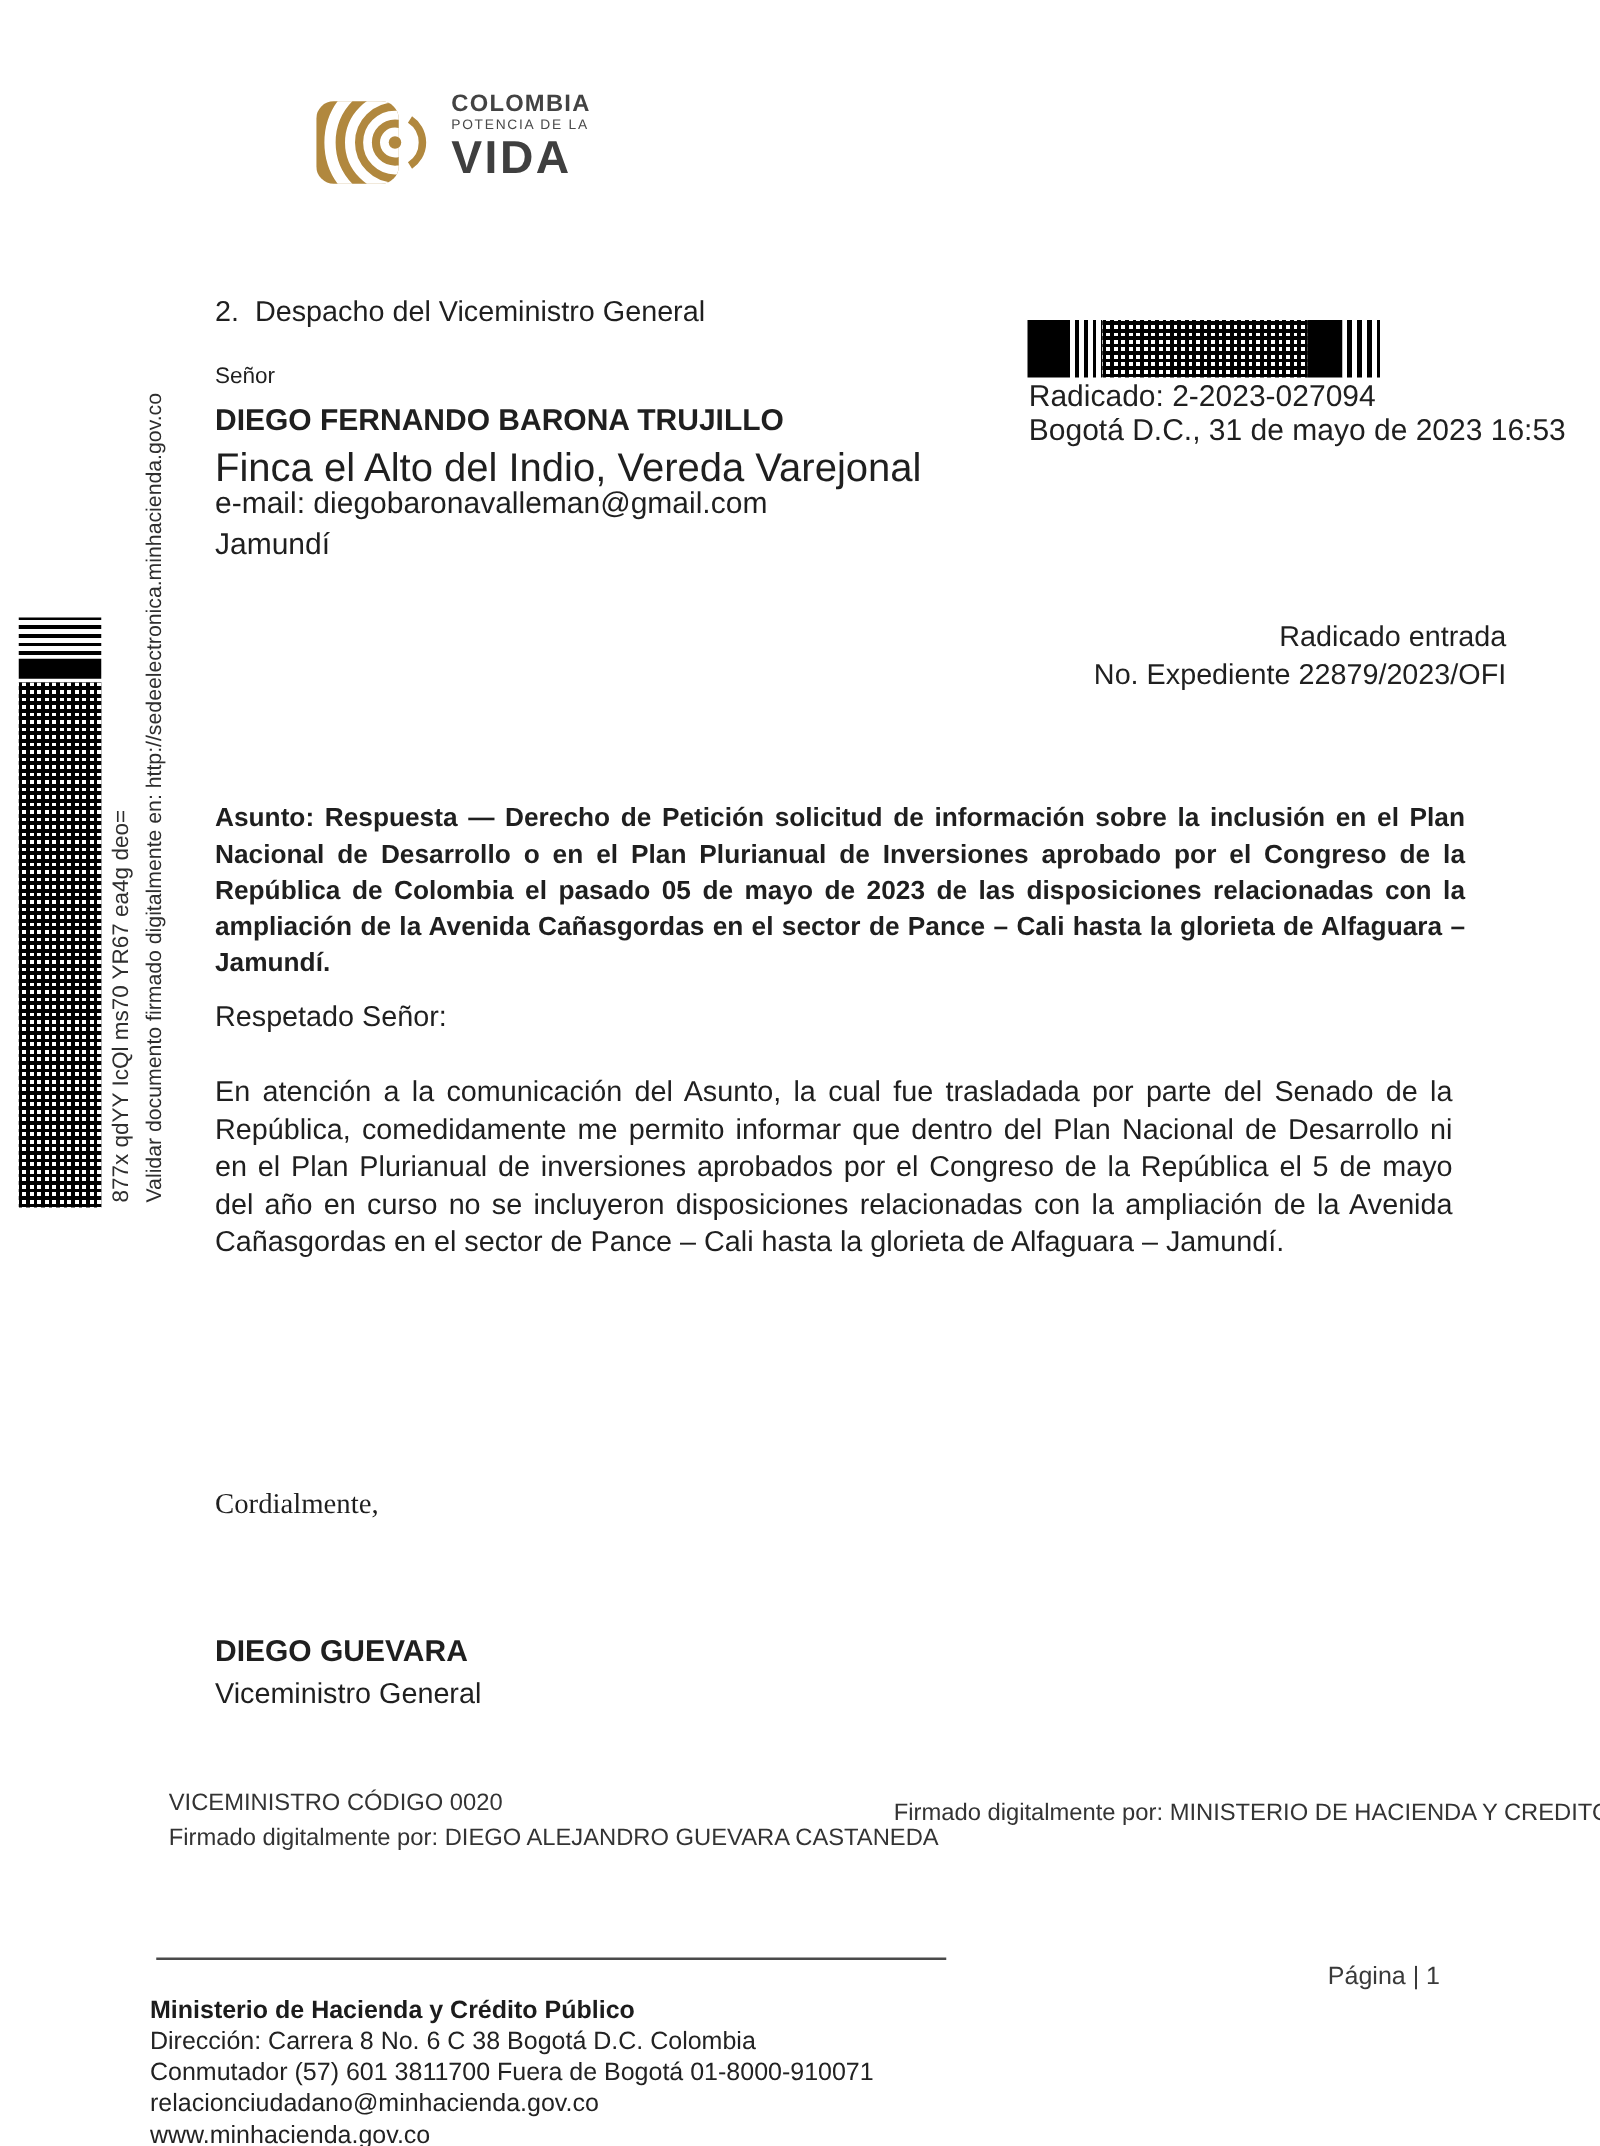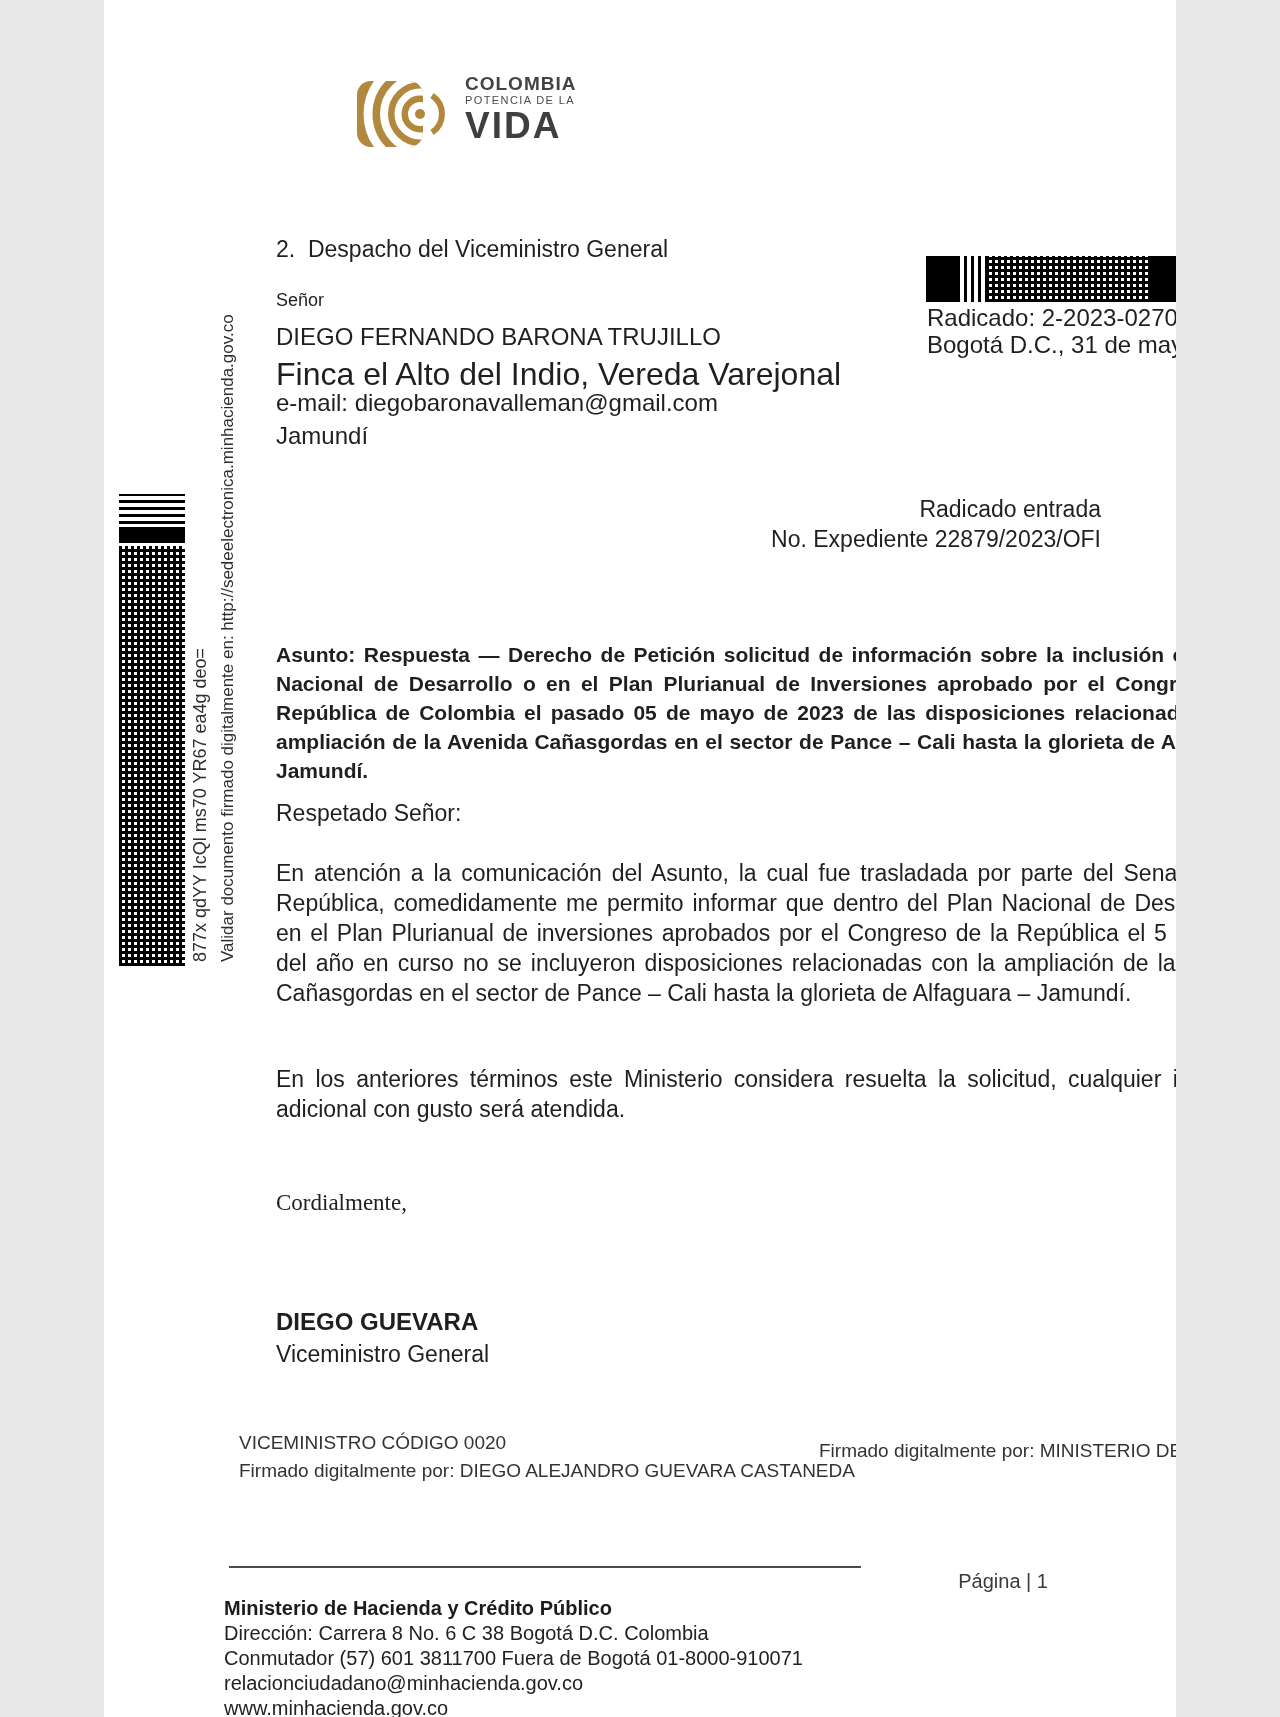--- a/index.html
+++ b/index.html
@@ -1,17 +1,17 @@
 <!DOCTYPE html>
 <html><head>
 <meta charset="utf-8">
 <style>
   html,body{margin:0;padding:0;background:#e8e8e8;}
   .page{
-    position:relative;width:1072px;height:1717px;margin:0 auto;
+    position:relative;width:1280px;height:1717px;margin:0 auto;
     background:#ffffff;overflow:hidden;
     font-family:"Liberation Sans", sans-serif;color:#1f1f1f;
   }
   .abs{position:absolute;}
 
   
   .logo-colombia{left:253px;top:74px;display:flex;align-items:flex-start;}
   .logo-colombia .txt{margin-left:12px;color:#434343;}
   .lc1{font-size:19px;font-weight:bold;letter-spacing:1px;line-height:20px;}
   .lc2{font-size:11px;letter-spacing:1.4px;line-height:13px;color:#4a4a4a;}
@@ -28,21 +28,21 @@
   .bc-left .solid{height:16px;background:#000;margin-top:3px;}
   .bc-left .noise{flex:1;margin-top:3px;
     background:
       repeating-linear-gradient(90deg,#000 0 3px,transparent 3px 6px),
       repeating-linear-gradient(0deg,#000 0 3px,#fff 3px 6px);}
 
   
   .line{white-space:nowrap;}
   .office-line{left:172px;top:236px;font-size:23px;}
   .salutation{left:172px;top:290px;font-size:18px;text-align:right;}
-  .addr-name{left:172px;top:323px;font-size:24px;font-weight:normal;}
+  .addr-name{left:172px;top:323px;font-size:24px;font-weight:bold;}
   .addr-1{left:172px;top:356px;font-size:32px;}
   .addr-2{left:172px;top:389px;font-size:24px;}
   .addr-3{left:172px;top:422px;font-size:24px;}
 
   
   .bc-top{left:822px;top:256px;width:282px;height:46px;display:flex;}
   .bc-top .sq1{width:34px;background:#000;}
   .bc-top .bars1{width:26px;background:repeating-linear-gradient(90deg,#fff 0 4px,#000 4px 7px);}
   .bc-top .noise{flex:1;
     background:
@@ -134,21 +134,20 @@
   <div class="abs line rad-date">Bogotá D.C., 31 de mayo de 2023 16:53</div>
 
   <div class="abs entrada">
     <div>Radicado entrada</div>
     <div>No. Expediente 22879/2023/OFI</div>
   </div>
 
   <div class="abs subject">Asunto: Respuesta — Derecho de Petición solicitud de información sobre la inclusión en el Plan Nacional de Desarrollo o en el Plan Plurianual de Inversiones aprobado por el Congreso de la República de Colombia el pasado 05 de mayo de 2023 de las disposiciones relacionadas con la ampliación de la Avenida Cañasgordas en el sector de Pance – Cali hasta la glorieta de Alfaguara – Jamundí.</div>
   <div class="abs line greeting">Respetado Señor:</div>
   <div class="abs para1">En atención a la comunicación del Asunto, la cual fue trasladada por parte del Senado de la República, comedidamente me permito informar que dentro del Plan Nacional de Desarrollo ni en el Plan Plurianual de inversiones aprobados por el Congreso de la República el 5 de mayo del año en curso no se incluyeron disposiciones relacionadas con la ampliación de la Avenida Cañasgordas en el sector de Pance – Cali hasta la glorieta de Alfaguara – Jamundí.</div>
-  <div class="abs para2">En los anteriores términos este Ministerio considera resuelta la solicitud, cualquier inquietud adicional con gusto será atendida.</div>
   <div class="abs line closing">Cordialmente,</div>
   <div class="abs line signer-name">DIEGO GUEVARA</div>
   <div class="abs line signer-title">Viceministro General</div>
 
   <div class="abs line sig-left-1">VICEMINISTRO CÓDIGO 0020</div>
   <div class="abs line sig-left-2">Firmado digitalmente por: DIEGO ALEJANDRO GUEVARA CASTANEDA</div>
   <div class="abs sig-right">Firmado digitalmente por: MINISTERIO DE HACIENDA Y CREDITO PU</div>
 
   <div class="abs footer-rule"></div>
   <div class="abs line page-label">Página | 1</div>

